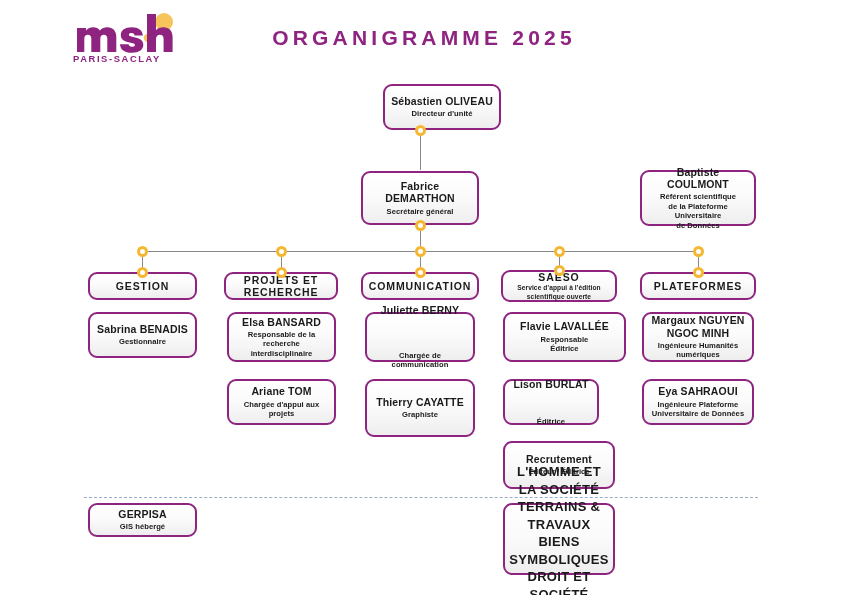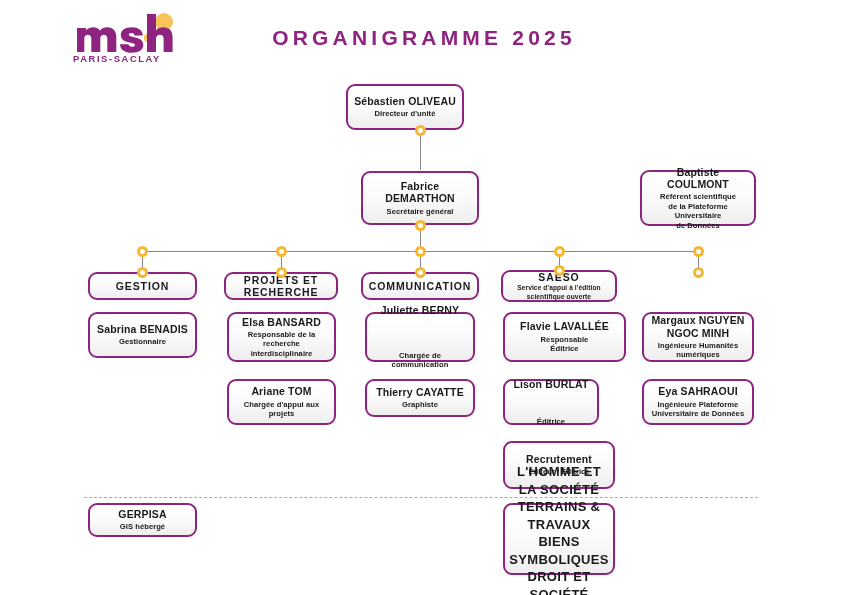--- a/index.html
+++ b/index.html
@@ -148,21 +148,21 @@
   <div class="vline" style="left:420px; top:225px; height:27px;"></div>
 
   <div class="hline" style="left:142px; top:250.5px; width:556px;"></div>
 
   <div class="vline" style="left:142px; top:251px; height:21px;"></div>
   <div class="vline" style="left:281px; top:251px; height:21px;"></div>
   <div class="vline" style="left:420px; top:251px; height:21px;"></div>
   <div class="vline" style="left:559px; top:251px; height:21px;"></div>
   <div class="vline" style="left:698px; top:251px; height:21px;"></div>
 
-  <div class="node" style="left:346px; top:84px; width:118px; height:46px;">
+  <div class="node" style="left:383px; top:84px; width:118px; height:46px;">
     <div class="nm">Sébastien OLIVEAU</div>
     <div class="rl">Directeur d'unité</div>
   </div>
 
   <div class="node" style="left:361px; top:171px; width:118px; height:54px;">
     <div class="nm">Fabrice DEMARTHON</div>
     <div class="rl">Secrétaire général</div>
   </div>
 
   <div class="node" style="left:640px; top:170px; width:116px; height:56px;">
@@ -179,41 +179,44 @@
     <div class="nm">PROJETS ET RECHERCHE</div>
   </div>
   <div class="node header-node" style="left:361px; top:272px; width:118px; height:28px;">
     <div class="nm">COMMUNICATION</div>
   </div>
   <div class="node header-node" style="left:501px; top:270px; width:116px; height:32px;">
     <div class="nm">SAESO</div>
     <div class="rl">Service d'appui à l'édition
 scientifique ouverte</div>
   </div>
+  <div class="node header-node" style="left:640px; top:272px; width:116px; height:28px;">
+    <div class="nm">PLATEFORMES</div>
+  </div>
 
   <div class="node" style="left:88px; top:312px; width:109px; height:46px;text-align:right;">
     <div class="nm">Sabrina BENADIS</div>
     <div class="rl">Gestionnaire</div>
   </div>
 
   <div class="node" style="left:227px; top:312px; width:109px; height:50px;">
     <div class="nm">Elsa BANSARD</div>
     <div class="rl">Responsable de la recherche
 interdisciplinaire</div>
   </div>
   <div class="node" style="left:227px; top:379px; width:109px; height:46px;">
     <div class="nm">Ariane TOM</div>
     <div class="rl">Chargée d'appui aux projets</div>
   </div>
 
   <div class="node" style="left:365px; top:312px; width:110px; height:50px;gap:32px;">
     <div class="nm">Juliette BERNY</div>
     <div class="rl">Chargée de communication</div>
   </div>
-  <div class="node" style="left:365px; top:379px; width:110px; height:38px;">
+  <div class="node" style="left:365px; top:379px; width:110px; height:58px;">
     <div class="nm">Thierry CAYATTE</div>
     <div class="rl">Graphiste</div>
   </div>
 
   <div class="node" style="left:503px; top:312px; width:123px; height:50px;">
     <div class="nm">Flavie LAVALLÉE</div>
     <div class="rl">Responsable
 Éditrice</div>
   </div>
   <div class="node" style="left:503px; top:379px; width:96px; height:46px;gap:25px;">

